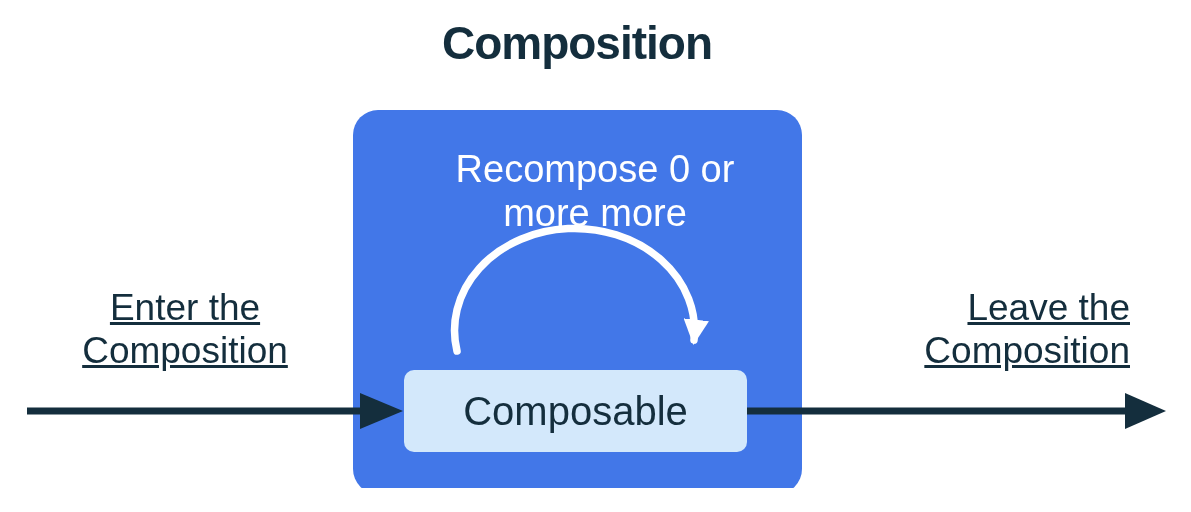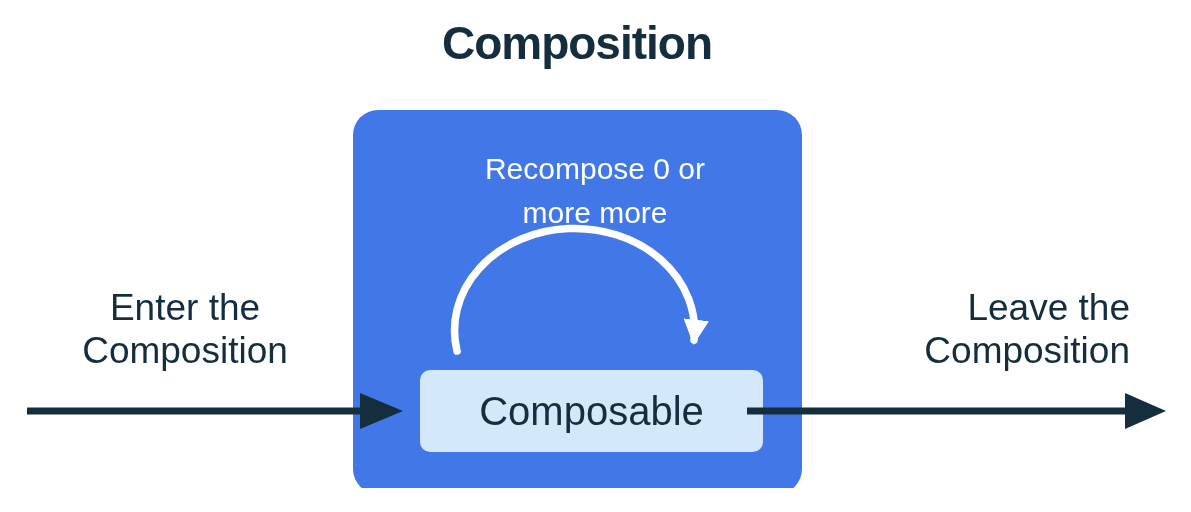--- a/index.html
+++ b/index.html
@@ -34,49 +34,49 @@
     height: 384px;
     background: var(--blue, #4277E8);
     border-radius: 25px;
   }
   .recompose-label {
     position: absolute;
     left: 430px;
     top: 147px;
     width: 330px;
     text-align: center;
-    font-size: 30px;
+    font-size: 38px;
     line-height: 44px;
     color: var(--arrowWhite, #ffffff);
   }
   .composable-box {
     position: absolute;
     left: 404px;
     top: 370px;
     width: 343px;
     height: 82px;
     background: var(--light, #D3E8FB);
     border-radius: 10px;
     display: flex;
     align-items: center;
     justify-content: center;
-    margin-left: 16px;
   }
   .composable-box span {
     font-size: 40px;
     color: var(--dark, #142E3D);
   }
   .side-label {
     position: absolute;
     top: 286px;
     width: 310px;
     text-align: center;
     font-size: 37px;
     line-height: 43px;
     color: var(--dark, #142E3D);
+    text-decoration: underline;
   }
   .side-label.left  { left: 30px; }
   .side-label.right { left: 820px; text-align: right; }
   .overlay {
     position: absolute;
     left: 0;
     top: 0;
     pointer-events: none;
   }
   .dark-stroke { stroke: var(--dark, #142E3D); stroke-width: 7; fill: none; }

